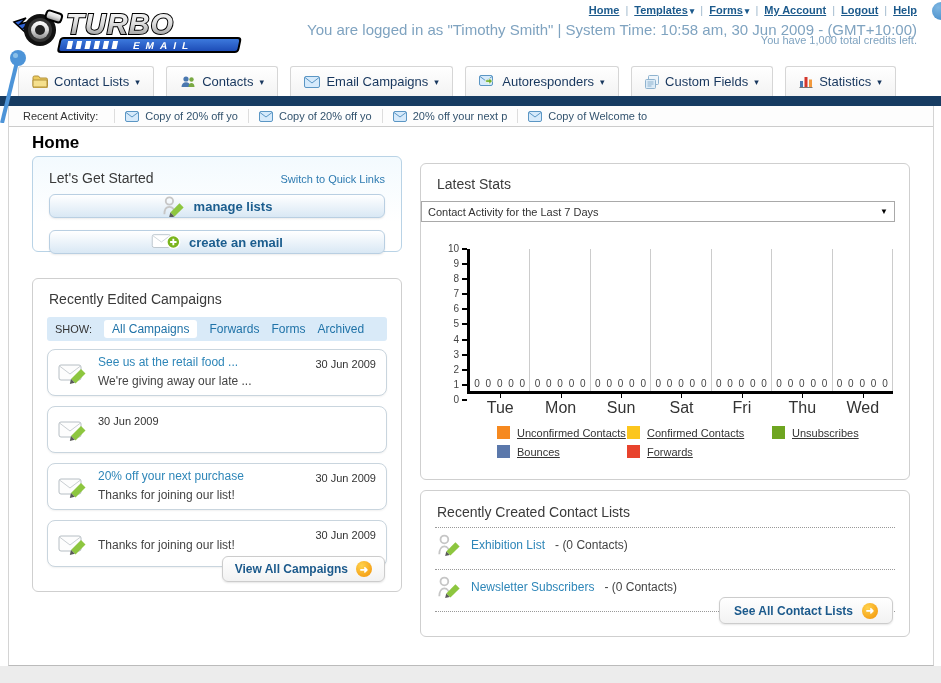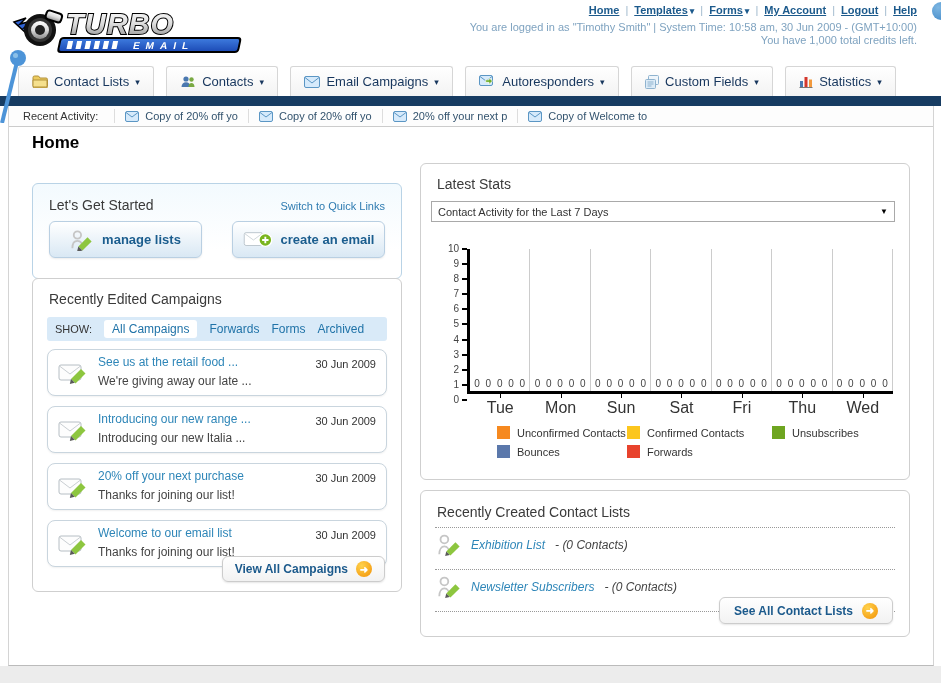--- a/index.html
+++ b/index.html
@@ -11,21 +11,21 @@
     overflow: hidden;
     color: #333;
   }
   
   .header { position: absolute; top: 0; left: 0; width: 941px; height: 60px; background: #fff; }
   .logo { position: absolute; top: 4px; left: 10px; width: 240px; height: 52px; }
   .header-links { position: absolute; top: 4px; right: 24px; font-size: 11px; font-weight: bold; white-space: nowrap; margin-left: 41px; }
   .header-links a { color: #1c5a8c; text-decoration: underline; cursor: pointer; }
   .header-links .sep { color: #9fb8cc; font-weight: normal; margin: 0 6px; }
   .header-links .chev { color: #1c5a8c; font-size: 9px; text-decoration: none; display:inline-block; margin-left:2px;}
-  .login-line { position: absolute; top: 21px; right: 24px; font-size: 11px; color: #7fa3c0; }
+  .login-line { position: absolute; top: 21px; right: 24px; font-size: 15px; color: #7fa3c0; }
   .credits-line { position: absolute; top: 34px; right: 24px; font-size: 11px; color: #7fa3c0; }
   .pin-dot-right { position: absolute; top: 2px; right: -9px; width: 18px; height: 18px; border-radius: 50%;
     background: radial-gradient(circle at 35% 30%, #7db6e2, #3f87c7); }
   
   .nav-row { position: absolute; top: 66px; left: 0; width: 941px; height: 36px; }
   .nav-tab { display: inline-flex; align-items: center; gap: 6px; height: 30px; padding: 0 13px;
     margin-left: 8px; background: linear-gradient(#ffffff, #f3f3f3); border: 1px solid #d6d6d6; border-bottom: none;
     border-radius: 3px 3px 0 0; font-size: 13px; color: #17365d; cursor: pointer; vertical-align: bottom; }
   .nav-tab:first-child { margin-left: 18px; }
   .nav-tab .chev { font-size: 9px; color: #17365d; }
@@ -39,25 +39,25 @@
     background: #fdfdfd; border-bottom: 1px solid #ccc; display: flex; align-items: center; font-size: 11px; }
   .activity-label { color: #333; margin-left: 14px; margin-right: 16px; }
   .activity-item { display: flex; align-items: center; gap: 6px; padding: 0 10px; height: 14px;
     border-left: 1px solid #ddd; color: #33536e; cursor: pointer; white-space: nowrap; overflow: hidden; max-width: 145px; }
   .activity-item:first-of-type { border-left: none; }
   
   .page-title { position: absolute; top: 133px; left: 32px; font-size: 17px; font-weight: bold; color: #000; }
   .panel { position: absolute; background: #fff; border: 1px solid #cfcfcf; border-radius: 6px; }
   .panel-title { font-size: 14px; color: #3a3a3a; }
   
-  .gs-panel { top: 183px; left: 32px; width: 370px; height: 96px; border-color: #b9d3e6;
+  .gs-panel { top: 156px; left: 32px; width: 370px; height: 96px; border-color: #b9d3e6;
     background: linear-gradient(#f3fafe, #ffffff 70%); }
   .gs-head { display: flex; justify-content: space-between; align-items: baseline; padding: 13px 16px 0 16px; }
   .gs-link { font-size: 11px; color: #2e7bb1; text-decoration: none; cursor: pointer; }
-  .gs-buttons { display: flex; gap: 30px; padding: 8px 16px 16px 16px; }
+  .gs-buttons { display: flex; gap: 12px; padding: 8px 16px 16px 16px; flex-direction: column; }
   .gs-btn { flex: 1; height: 37px; display: flex; align-items: center; justify-content: center; gap: 8px;
     border: 1px solid #b9cfe2; border-radius: 6px; background: linear-gradient(#ffffff, #d9e8f4);
     font-size: 13px; font-weight: bold; color: #1b5d8e; cursor: pointer; box-shadow: 0 1px 2px rgba(0,0,0,.08); }
   
   .camp-panel { top: 278px; left: 32px; width: 370px; height: 314px; }
   .camp-title { padding: 12px 16px 0 16px; }
   .show-bar { margin: 10px 14px 0 14px; height: 24px; background: #d9eaf8; border-radius: 3px;
     display: flex; align-items: center; font-size: 11px; padding: 1px 8px; gap: 12px; }
   .show-label { color: #333; }
   .filter { color: #2073a8; cursor: pointer; text-decoration: none; font-size: 12px; }
@@ -72,46 +72,46 @@
   .camp-date { font-size: 11px; color: #333; align-self: flex-start; margin-top: 8px; }
   .view-all-btn { position: absolute; right: 16px; bottom: 9px; height: 26px; padding: 0 12px;
     display: inline-flex; align-items: center; gap: 8px; border: 1px solid #ccc; border-radius: 6px;
     background: linear-gradient(#ffffff, #f2f2f2); font-size: 12px; font-weight: bold; color: #1c5a8c;
     cursor: pointer; box-shadow: 0 1px 2px rgba(0,0,0,.1); }
   .arrow-circle { width: 16px; height: 16px; border-radius: 50%; background: radial-gradient(circle at 35% 30%, #ffd24d, #f29105);
     color: #fff; font-size: 10px; font-weight: bold; display: inline-flex; align-items: center; justify-content: center; }
   
   .stats-panel { top: 163px; left: 420px; width: 490px; height: 317px; }
   .stats-title { padding: 12px 16px 0 16px; }
-  .stats-select { margin: 9px 14px 0 10px; height: 21px; border: 1px solid #a9a9a9; background: #fff;
+  .stats-select { margin: 9px 14px 0 0; height: 21px; border: 1px solid #a9a9a9; background: #fff;
     display: flex; align-items: center; justify-content: space-between; font-size: 11px; color: #333;
     padding: 0 6px; cursor: pointer; }
   .stats-select .dd { font-size: 8px; color: #000; }
   .chart-wrap { position: absolute; top: 85px; left: 16px; right: 16px; height: 170px; display: flex; }
   .y-axis { width: 30px; display: flex; flex-direction: column; justify-content: space-between;
     align-items: flex-end; height: 151px; font-size: 10px; color: #444; }
   .y-axis span { line-height: 0; height: 0; display: flex; align-items: center; }
   .y-axis span::after { content: ""; display: inline-block; width: 5px; height: 2px; background: #000; margin-left: 3px; }
   .plot-col { flex: 1; }
   .plot { height: 145px; border-left: 3px solid #000; border-bottom: 3px solid #000; display: flex; }
   .day-group { flex: 1; position: relative; border-right: 1px solid #ccc; }
   .zeros { position: absolute; bottom: 2px; left: 0; width: 100%; text-align: center;
     font-size: 10px; color: #444; word-spacing: 3px; white-space: nowrap; }
   .day-labels { display: flex; margin-left: 3px; }
   .day-label { flex: 1; text-align: center; font-size: 16px; color: #333; padding-top: 5px; position: relative; }
   .day-label::before { content: ""; position: absolute; top: 0; left: 50%; width: 1px; height: 4px; background: #000; }
   .legend { position: absolute; left: 76px; top: 262px; display: grid;
     grid-template-columns: 130px 145px auto; grid-row-gap: 6px; font-size: 11px; color: #333; }
-  .legend-item { display: flex; align-items: center; gap: 7px; }
+  .legend-item { display: flex; align-items: center; gap: 7px; text-decoration: underline; }
   .swatch { width: 13px; height: 13px; display: inline-block; }
   
   .cl-panel { top: 490px; left: 420px; width: 490px; height: 147px; }
   .cl-title { padding: 13px 16px 0 16px; }
   .cl-dotted { border-top: 1px dotted #999; margin: 7px 14px 0 14px; }
-  .cl-item { display: flex; align-items: center; gap: 10px; padding: 5px 16px; font-size: 12px; cursor: pointer; font-style: italic; }
+  .cl-item { display: flex; align-items: center; gap: 10px; padding: 5px 16px; font-size: 12px; cursor: pointer; }
   .cl-link { color: #2e86b8; text-decoration: none; }
   .cl-detail { color: #444; }
   .see-all-btn { position: absolute; right: 16px; bottom: 12px; height: 27px; padding: 0 14px;
     display: inline-flex; align-items: center; gap: 9px; border: 1px solid #ccc; border-radius: 6px;
     background: linear-gradient(#ffffff, #f2f2f2); font-size: 12px; font-weight: bold; color: #1c5a8c;
     cursor: pointer; box-shadow: 0 1px 2px rgba(0,0,0,.1); }
   
   .pin-decoration { position: absolute; top: 48px; left: 0; width: 40px; height: 75px; pointer-events: none; }
 </style>
 </head>
@@ -310,24 +310,20 @@
       </span>
       <span class="camp-date">30 Jun 2009</span>
     </div>
     <div class="camp-card">
       <svg width="30" height="24" viewBox="0 0 30 24">
           <rect x="1" y="4" width="22" height="15" rx="2" fill="#fdfdfd" stroke="#b6bec4"></rect>
           <path d="M1.5 5 L12 13 L22.5 5" fill="none" stroke="#c9ced2"></path>
           <path d="M13 18 L23 8 l4.5 4.5 L17.5 22.5 Z" fill="#8dc63f"></path>
           <path d="M13 18 l-1.2 5 5-1.2 Z" fill="#5a5a5a"></path>
         </svg>
-      <span class="camp-text">
-        <a class="camp-link">Introducing our new range ...</a>
-        <span class="camp-sub">Introducing our new Italia ...</span>
-      </span>
       <span class="camp-date">30 Jun 2009</span>
     </div>
     <div class="camp-card">
       <svg width="30" height="24" viewBox="0 0 30 24">
           <rect x="1" y="4" width="22" height="15" rx="2" fill="#fdfdfd" stroke="#b6bec4"></rect>
           <path d="M1.5 5 L12 13 L22.5 5" fill="none" stroke="#c9ced2"></path>
           <path d="M13 18 L23 8 l4.5 4.5 L17.5 22.5 Z" fill="#8dc63f"></path>
           <path d="M13 18 l-1.2 5 5-1.2 Z" fill="#5a5a5a"></path>
         </svg>
       <span class="camp-text">
@@ -337,21 +333,20 @@
       <span class="camp-date">30 Jun 2009</span>
     </div>
     <div class="camp-card">
       <svg width="30" height="24" viewBox="0 0 30 24">
           <rect x="1" y="4" width="22" height="15" rx="2" fill="#fdfdfd" stroke="#b6bec4"></rect>
           <path d="M1.5 5 L12 13 L22.5 5" fill="none" stroke="#c9ced2"></path>
           <path d="M13 18 L23 8 l4.5 4.5 L17.5 22.5 Z" fill="#8dc63f"></path>
           <path d="M13 18 l-1.2 5 5-1.2 Z" fill="#5a5a5a"></path>
         </svg>
       <span class="camp-text">
-        <a class="camp-link">Welcome to our email list</a>
         <span class="camp-sub">Thanks for joining our list!</span>
       </span>
       <span class="camp-date">30 Jun 2009</span>
     </div>
   </div>
   <button class="view-all-btn">
     <span>View All Campaigns</span>
     <span class="arrow-circle">➜</span>
   </button>
 </div>

